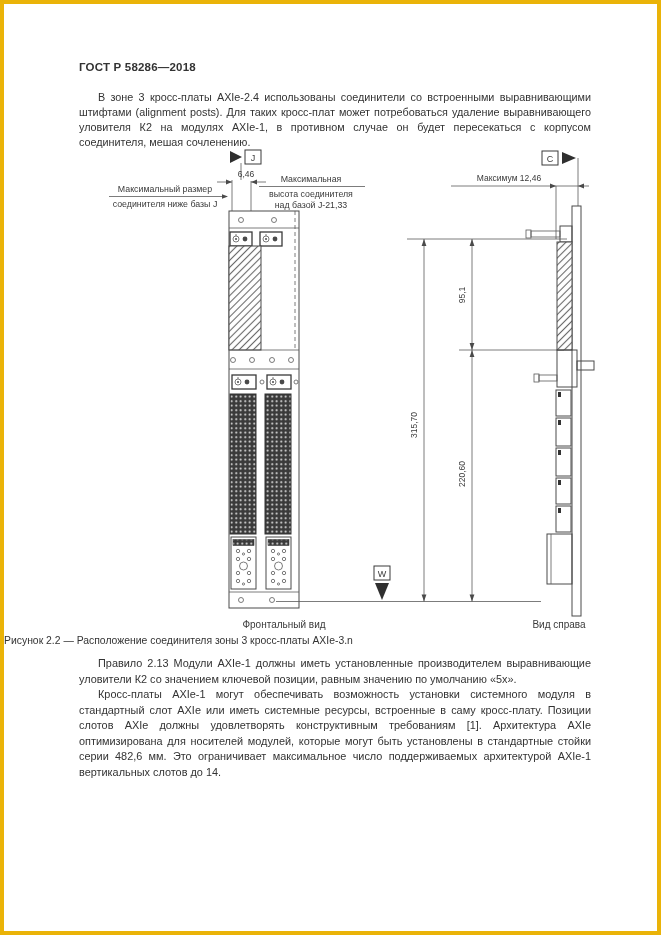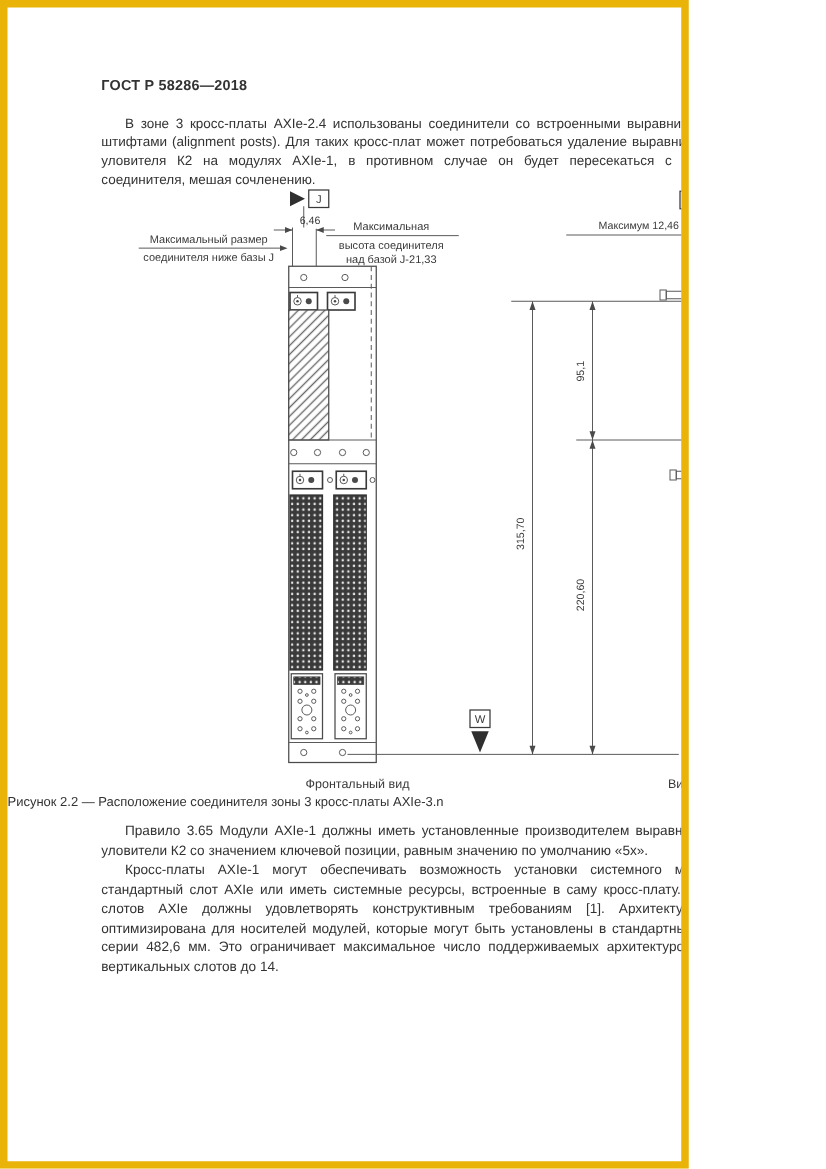--- a/index.html
+++ b/index.html
@@ -1,20 +1,20 @@
 <!DOCTYPE html>
 <html><head>
 <meta charset="utf-8">
 <style>
   html,body{margin:0;padding:0;background:#ffffff;}
   .page{
     position:relative;
-    width:551px;height:935px;
+    width:661px;height:935px;
     background:#ffffff;
-    border:6px solid #eab308;
+    border:4px solid #eab308;
     box-sizing:border-box;
     font-family:"Liberation Sans", sans-serif;
     color:#333333;
     overflow:hidden;
   }
   .doc-header{
     position:absolute;left:75px;top:57px;
     font-size:11.5px;font-weight:bold;letter-spacing:.2px;
   }
   .intro{
@@ -251,17 +251,17 @@
       </g>
     </g>
 
     <text x="185" y="481" text-anchor="middle" class="viewlabel">Фронтальный вид</text>
     <text x="460" y="481" text-anchor="middle" class="viewlabel">Вид справа</text>
   </svg>
 
   <div class="fig-caption">Рисунок 2.2 — Расположение соединителя зоны 3 кросс-платы AXIe-3.n</div>
 
   <div class="body-text">
-    <p>Правило 3.65 Модули AXIe-1 должны иметь установленные производителем выравнивающие уловители К2 со значением ключевой позиции, равным значению по умолчанию «5х».</p>
+    <p>Правило 2.13 Модули AXIe-1 должны иметь установленные производителем выравнивающие уловители К2 со значением ключевой позиции, равным значению по умолчанию «5х».</p>
     <p>Кросс-платы AXIe-1 могут обеспечивать возможность установки системного модуля в стандартный слот AXIe или иметь системные ресурсы, встроенные в саму кросс-плату. Позиции слотов AXIe должны удовлетворять конструктивным требованиям [1]. Архитектура AXIe оптимизирована для носителей модулей, которые могут быть установлены в стандартные стойки серии 482,6 мм. Это ограничивает максимальное число поддерживаемых архитектурой AXIe-1 вертикальных слотов до 14.</p>
   </div>
 
 </div>
 
 </body></html>

